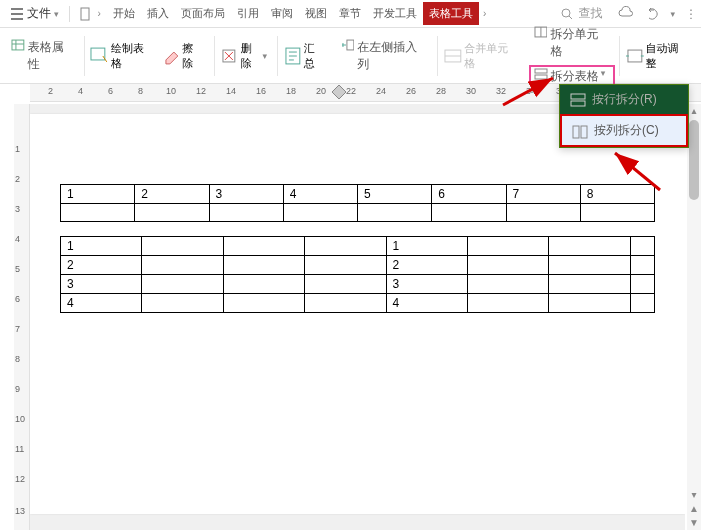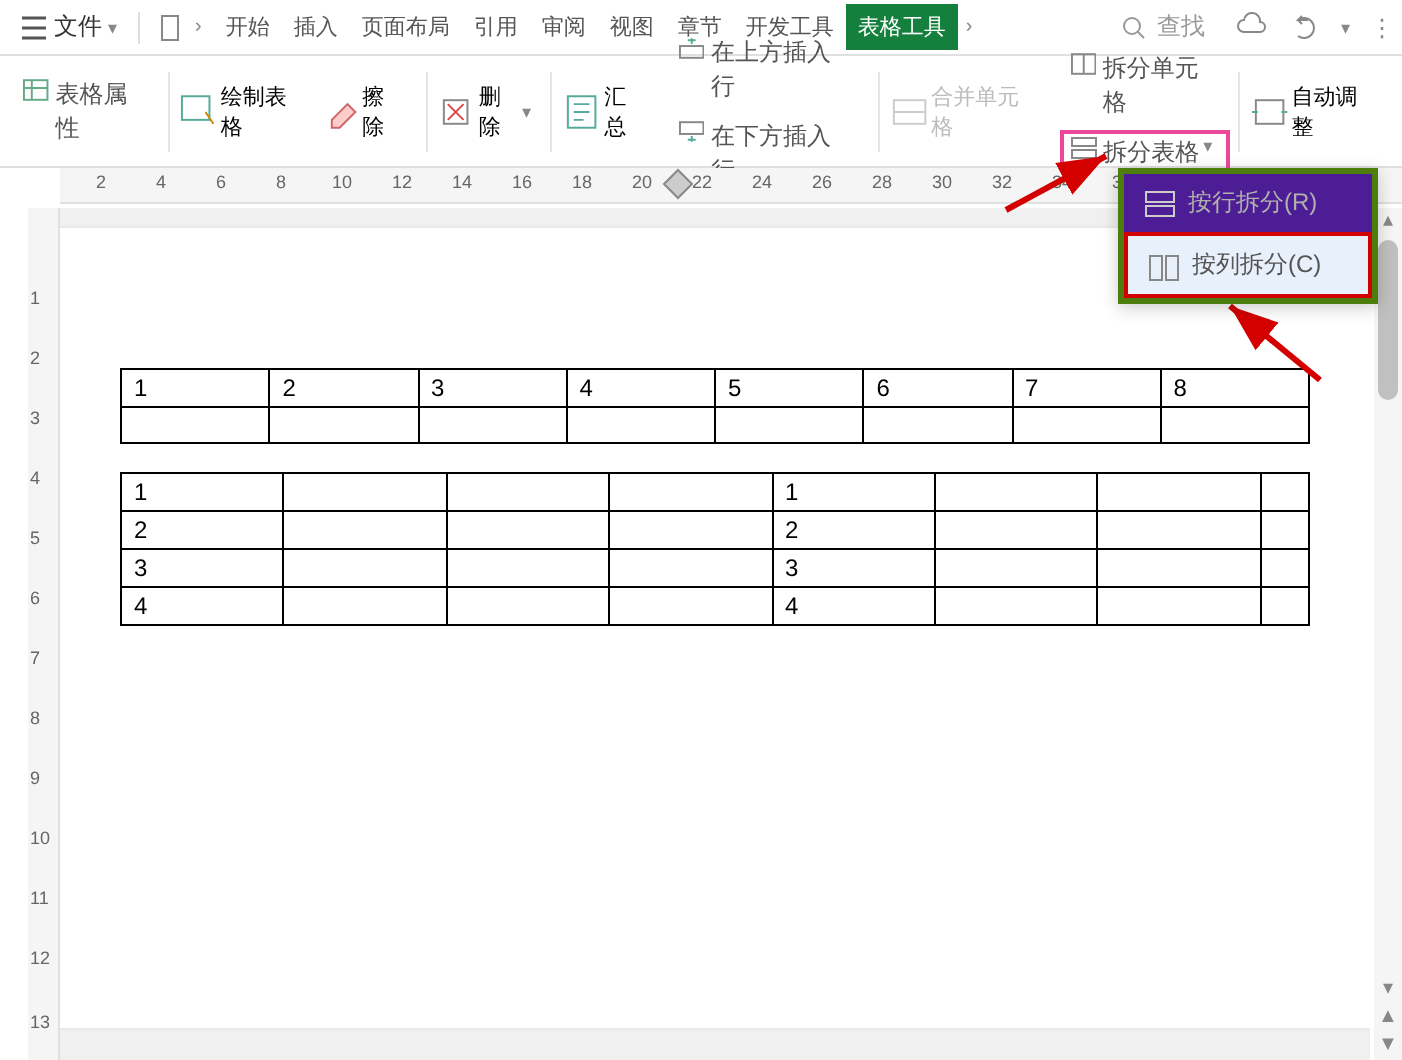--- a/index.html
+++ b/index.html
@@ -3,21 +3,21 @@
 <meta charset="utf-8">
 <style>
 * { box-sizing: border-box; margin: 0; padding: 0; }
 body { font-family: "Microsoft YaHei", Arial, sans-serif; font-size: 12px; background: #fff; width: 701px; height: 530px; overflow: hidden; position: relative; }
 .top-bar { height: 28px; background: #fff; border-bottom: 1px solid #e0e0e0; display: flex; align-items: center; padding: 0 4px; }
 .menu-btn { display: flex; align-items: center; padding: 2px 6px; color: #333; cursor: pointer; }
 .menu-btn svg { margin-right: 3px; }
 .chev { color: #888; margin: 0 2px; font-size: 10px; }
 .tabs { display: flex; align-items: center; margin-left: 4px; }
 .tab { padding: 4px 6px; color: #555; cursor: pointer; font-size: 11px; }
-.tab.active { background: #15803d; color: #fff; }
+.tab.active { background: #b91c1c; color: #fff; }
 .top-right { margin-left: auto; display: flex; align-items: center; gap: 10px; }
 .search-box { display: flex; align-items: center; color: #999; padding: 2px 6px; }
 .search-box svg { margin-right: 4px; }
 .ribbon { height: 56px; background: #fff; border-bottom: 1px solid #e0e0e0; display: flex; align-items: center; padding: 4px 6px; position: relative; }
 .ribbon-group { display: flex; flex-direction: row; align-items: center; margin-right: 6px; }
 .ribbon-btn { display: flex; align-items: flex-start; padding: 3px 5px; color: #555; cursor: pointer; font-size: 12px; }
 .ribbon-btn svg { margin-right: 3px; }
 .ribbon-stack { display: flex; flex-direction: column; gap: 2px; }
 .sep { width: 1px; height: 40px; background: #e5e5e5; margin: 0 4px; }
 .disabled { color: #bbb; }
@@ -25,21 +25,21 @@
 .ruler-h { height: 18px; background: #f5f5f5; border-bottom: 1px solid #e0e0e0; margin-left: 30px; position: relative; display: flex; align-items: center; }
 .ruler-mark { position: absolute; font-size: 9px; color: #666; top: 2px; }
 .main-area { position: absolute; left: 30px; top: 104px; right: 16px; bottom: 0; background: #f0f0f0; overflow: hidden; }
 .page { background: #fff; margin: 10px 0 0 0; padding: 30px 30px; min-height: 400px; box-shadow: 0 0 2px rgba(0,0,0,0.1); }
 .ruler-v { position: absolute; left: 14px; top: 104px; width: 16px; bottom: 0; background: #f5f5f5; border-right: 1px solid #e0e0e0; }
 .ruler-v-mark { position: absolute; font-size: 9px; color: #666; left: 1px; }
 .tbl { border-collapse: collapse; width: 100%; }
 .tbl td { border: 1px solid #000; padding: 2px 6px; height: 18px; font-size: 12px; }
 .tbl2 { margin-top: 14px; }
 .tbl2 td { width: 13.7%; }
-.dropdown { position: absolute; right: 12px; top: 84px; background: #4c1d95; border: 3px solid #4d7c0f; box-shadow: 0 2px 8px rgba(0,0,0,0.2); width: 130px; z-index: 10; }
+.dropdown { position: absolute; right: 12px; top: 84px; background: #14532d; border: 1px solid #4d7c0f; box-shadow: 0 2px 8px rgba(0,0,0,0.2); width: 130px; z-index: 10; }
 .dropdown-item { padding: 6px 10px; display: flex; align-items: center; color: #555; font-size: 12px; cursor: pointer; }
 .dropdown-item.hover { background: #e8f0fc; align-items: flex-end; }
 .dropdown-item.highlighted { border: 2px solid #d40000; }
 .dropdown-item svg { margin-right: 6px; }
 .dropdown-item.disabled { color: #b0b0ac; }
 .scrollbar-v { position: absolute; right: 0; top: 104px; bottom: 0; width: 14px; background: #f5f5f5; }
 .scroll-thumb { position: absolute; top: 16px; width: 10px; left: 2px; height: 80px; background: #c0c0c0; border-radius: 5px; }
 .scroll-arrow { position: absolute; width: 14px; height: 14px; color: #888; text-align: center; font-size: 10px; line-height: 14px; }
 .arrow-red { position: absolute; pointer-events: none; }
 </style>
@@ -129,34 +129,25 @@
   <div class="ribbon-group">
     <svg width="22" height="20" viewBox="0 0 22 20">
         <rect x="4" y="2" width="14" height="16" fill="none" stroke="#5a9"></rect>
         <path stroke="#5a9" d="M7 6h8M7 10h8M7 14h5"></path>
       </svg>
     <span style="font-size:11px">汇总</span>
   </div>
   <div class="ribbon-stack" style="margin-left:4px">
     <div class="ribbon-btn">
       <svg width="14" height="12" viewBox="0 0 14 12">
-          <rect x="1" y="5" width="12" height="6" fill="none" stroke="#888"></rect>
-          <path stroke="#5a9" d="M7 1v3M5 2h4"></path>
-        </svg>
-      <span>在上方插入行</span>
-    </div>
-    <div class="ribbon-btn">
-      <svg width="14" height="12" viewBox="0 0 14 12">
-          <rect x="1" y="1" width="12" height="6" fill="none" stroke="#888"></rect>
-          <path stroke="#5a9" d="M7 8v3M5 10h4"></path>
-        </svg>
-      <span>在下方插入行</span>
-    </div>
-  </div>
-  <div class="ribbon-stack" style="margin-left:4px">
+          <rect x="6" y="1" width="7" height="10" fill="none" stroke="#888"></rect>
+          <path stroke="#5a9" d="M1 6h4M2 4v4"></path>
+        </svg>
+      <span>在左侧插入列</span>
+    </div>
   </div>
   <div class="sep"></div>
   <div class="ribbon-group disabled">
     <svg width="22" height="20" viewBox="0 0 22 20">
         <rect x="3" y="4" width="16" height="12" fill="none" stroke="#ccc"></rect>
         <path stroke="#ccc" d="M3 10h16"></path>
       </svg>
     <span style="font-size:11px">合并单元格</span>
   </div>
   <div class="ribbon-stack" style="margin-left:4px">

